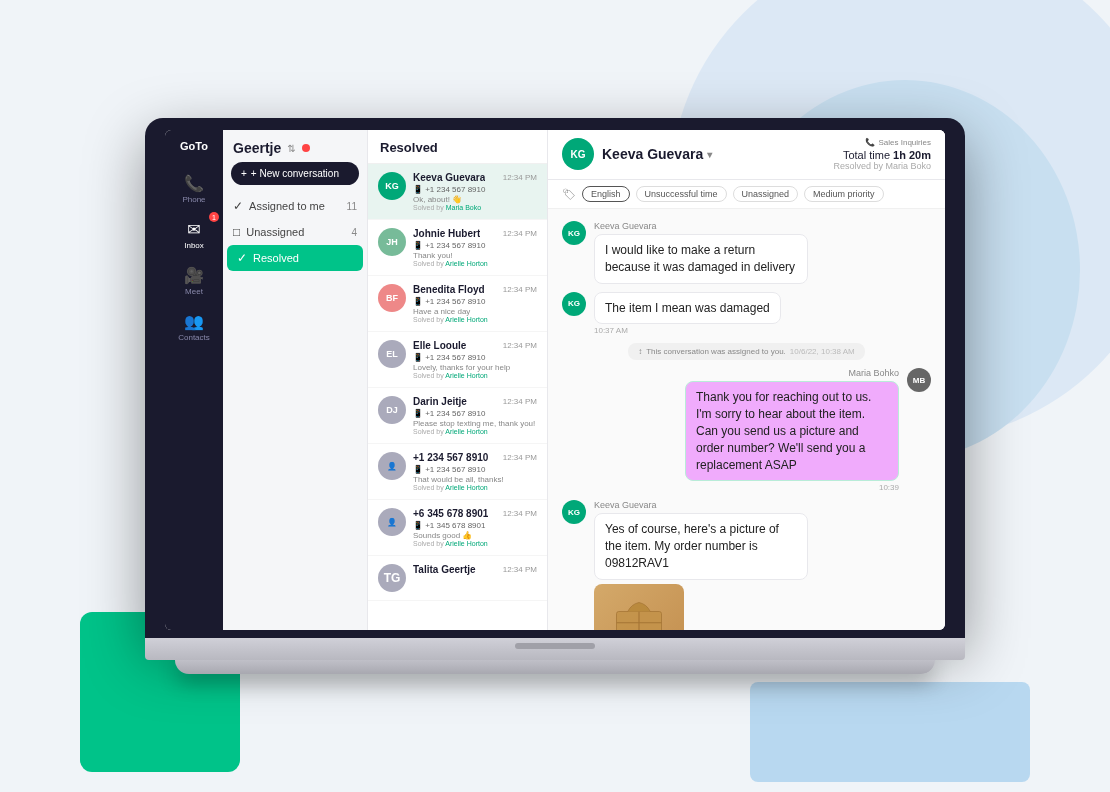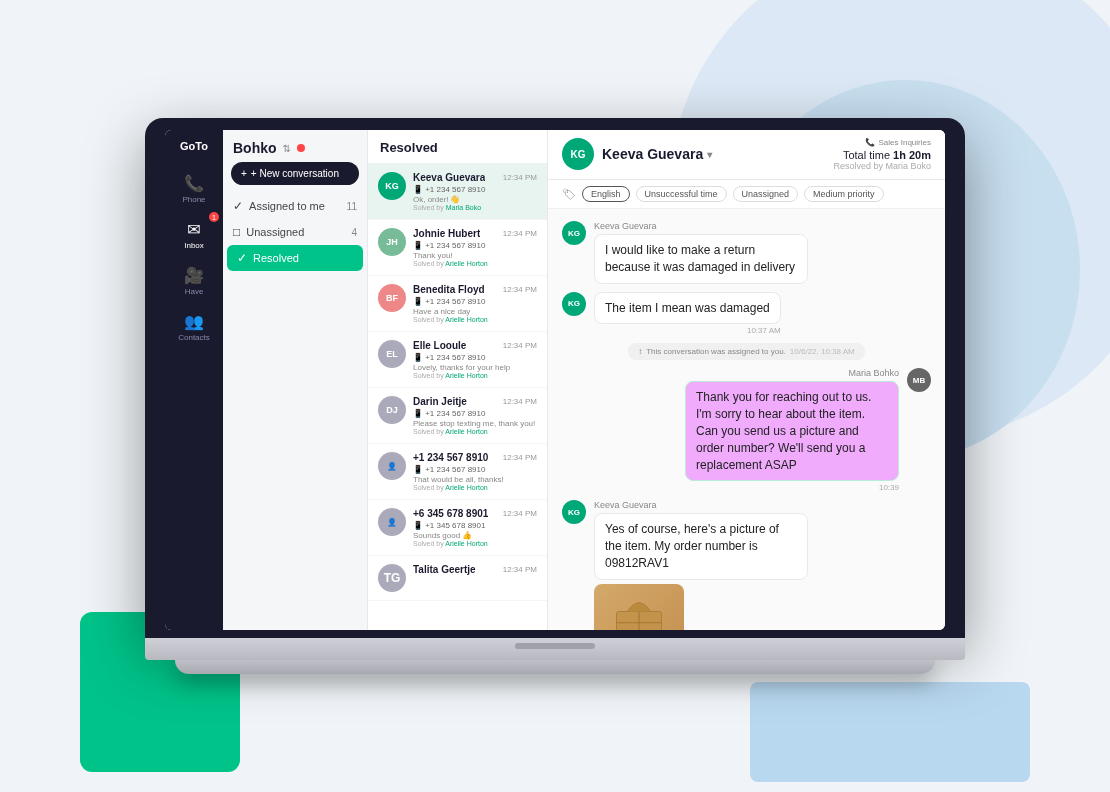--- a/index.html
+++ b/index.html
@@ -451,21 +451,21 @@
       color: #fff;
       border-color: #00c389;
     }
     .msg-time {
       font-size: 8px;
       color: #aaa;
       margin-top: 2px;
       text-align: right;
     }
     .msg-time.left {
-      text-align: right;
+      text-align: left;
     }
     .system-msg {
       text-align: center;
       font-size: 8px;
       color: #888;
       background: #f0f0f0;
       border-radius: 8px;
       padding: 4px 10px;
       display: flex;
       align-items: center;
@@ -518,31 +518,31 @@
             <span class="nav-icon">📞</span>
             <span class="nav-label">Phone</span>
           </div>
           <div class="nav-item active" style="position:relative;">
             <span class="nav-icon">✉</span>
             <span class="nav-label">Inbox</span>
             <div class="nav-badge">1</div>
           </div>
           <div class="nav-item">
             <span class="nav-icon">🎥</span>
-            <span class="nav-label">Have</span>
+            <span class="nav-label">Meet</span>
           </div>
           <div class="nav-item">
             <span class="nav-icon">👥</span>
             <span class="nav-label">Contacts</span>
           </div>
         </nav>
 
         <div class="sidebar">
           <div class="sidebar-header">
-            <span class="sidebar-title">Bohko</span>
+            <span class="sidebar-title">Geertje</span>
             <span style="font-size:10px;color:#888;">⇅</span>
             <div class="sidebar-dot"></div>
           </div>
           <button class="new-conversation-btn">
             <span>+</span>
             <span>+ New conversation</span>
           </button>
           <div class="sidebar-menu-item">
             <span class="menu-icon">✓</span>
             <span>Assigned to me</span>
@@ -563,21 +563,21 @@
           <div class="conv-list-header">Resolved</div>
 
           <div class="conv-item active">
             <div class="conv-avatar">KG</div>
             <div class="conv-info">
               <div class="conv-top">
                 <span class="conv-name">Keeva Guevara</span>
                 <span class="conv-time">12:34 PM</span>
               </div>
               <div class="conv-phone">📱 +1 234 567 8910</div>
-              <div class="conv-msg">Ok, order! 👋</div>
+              <div class="conv-msg">Ok, about! 👋</div>
               <div class="conv-solved">Solved by <span>Maria Boko</span></div>
             </div>
           </div>
 
           <div class="conv-item">
             <div class="conv-avatar" style="background:#7b9">JH</div>
             <div class="conv-info">
               <div class="conv-top">
                 <span class="conv-name">Johnie Hubert</span>
                 <span class="conv-time">12:34 PM</span>

